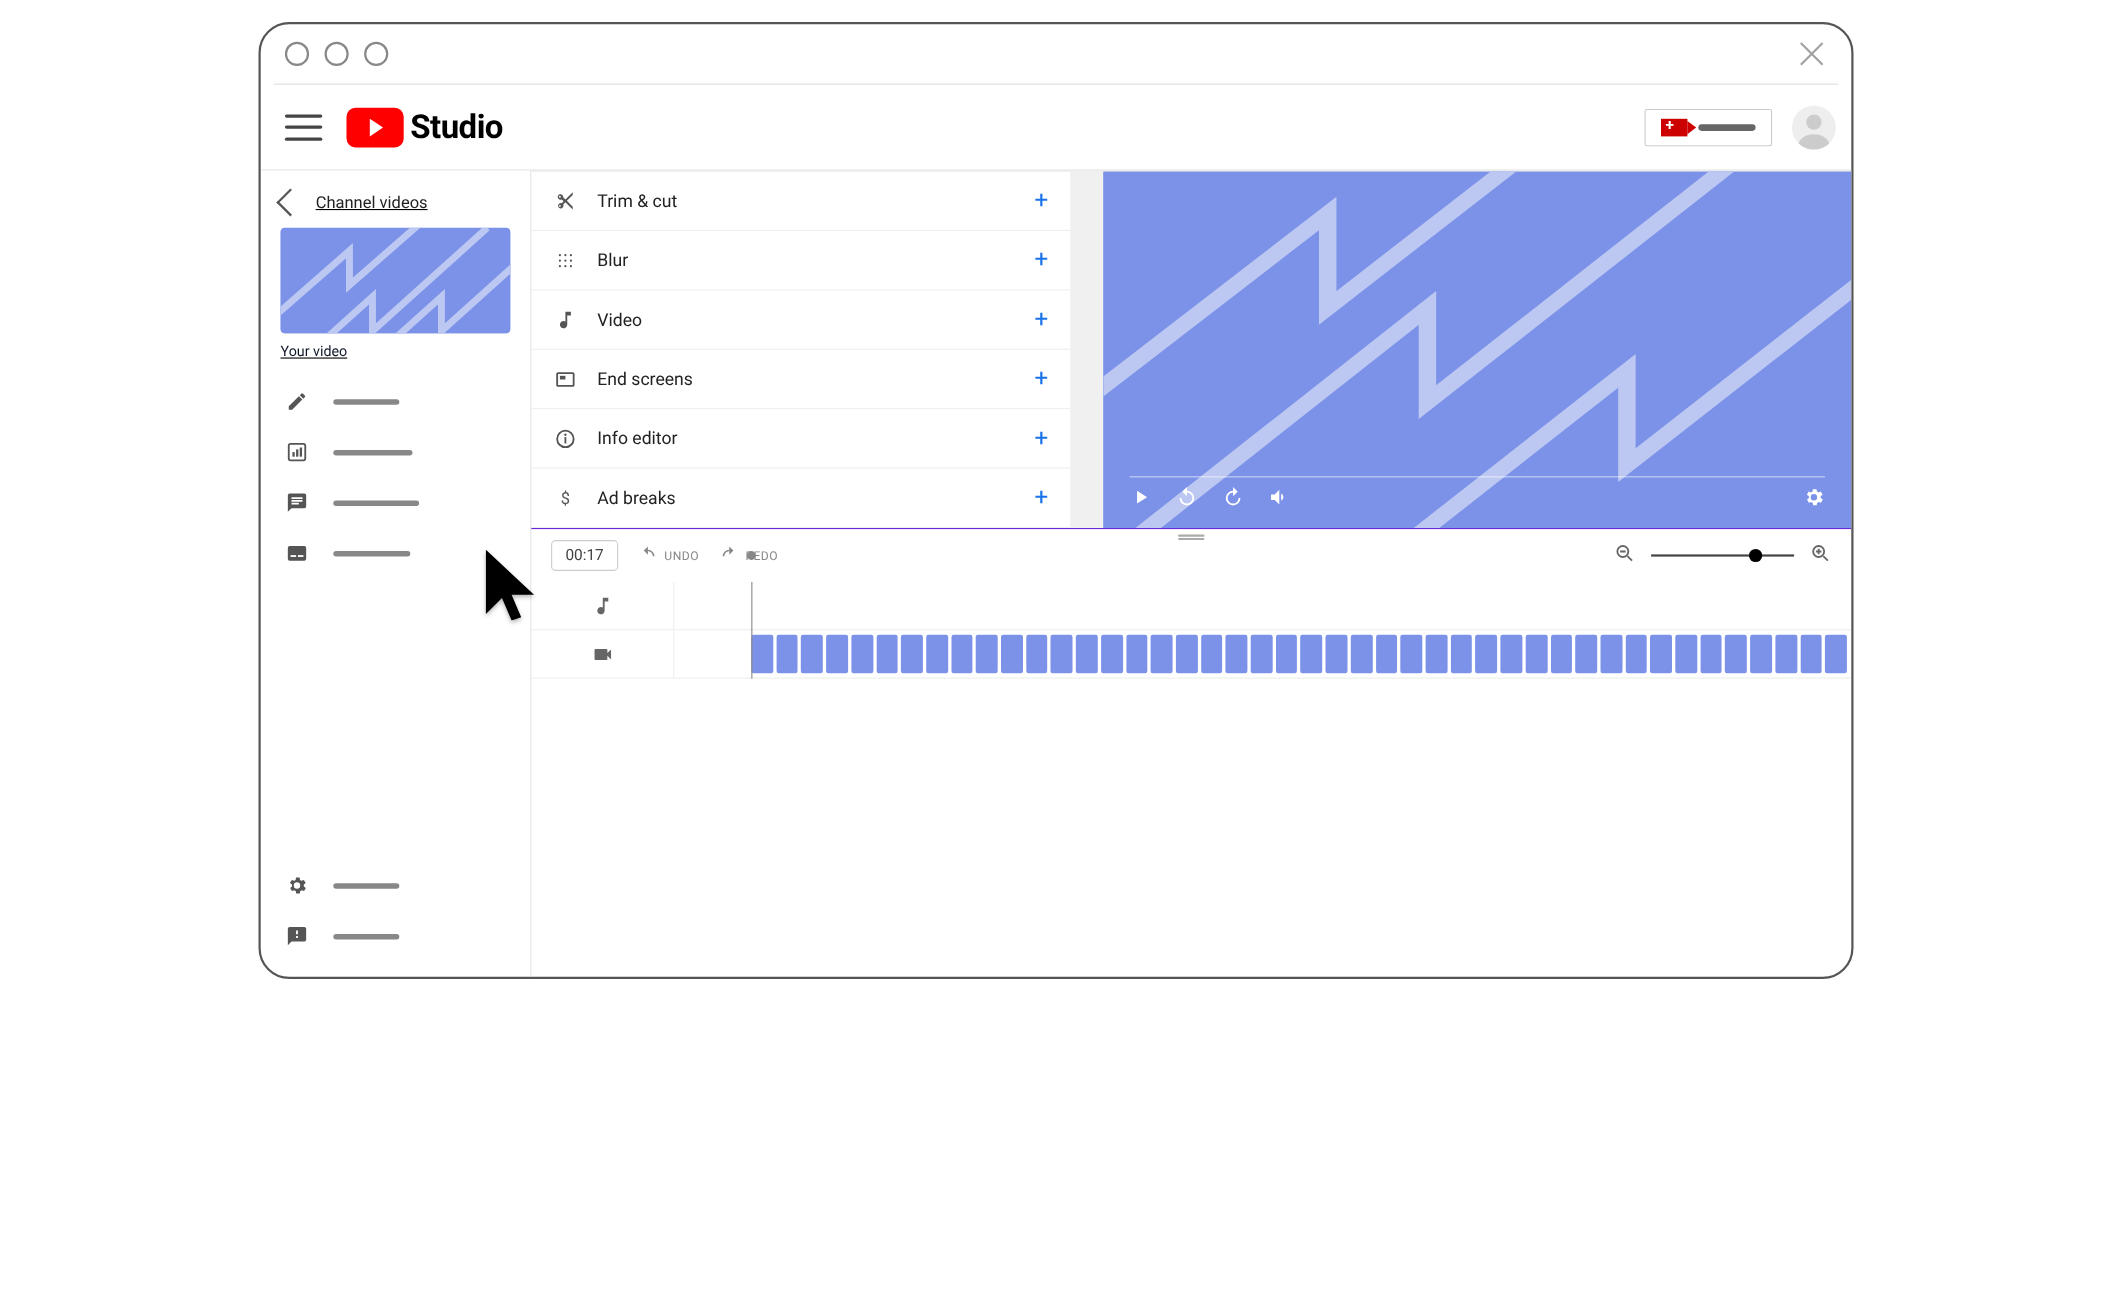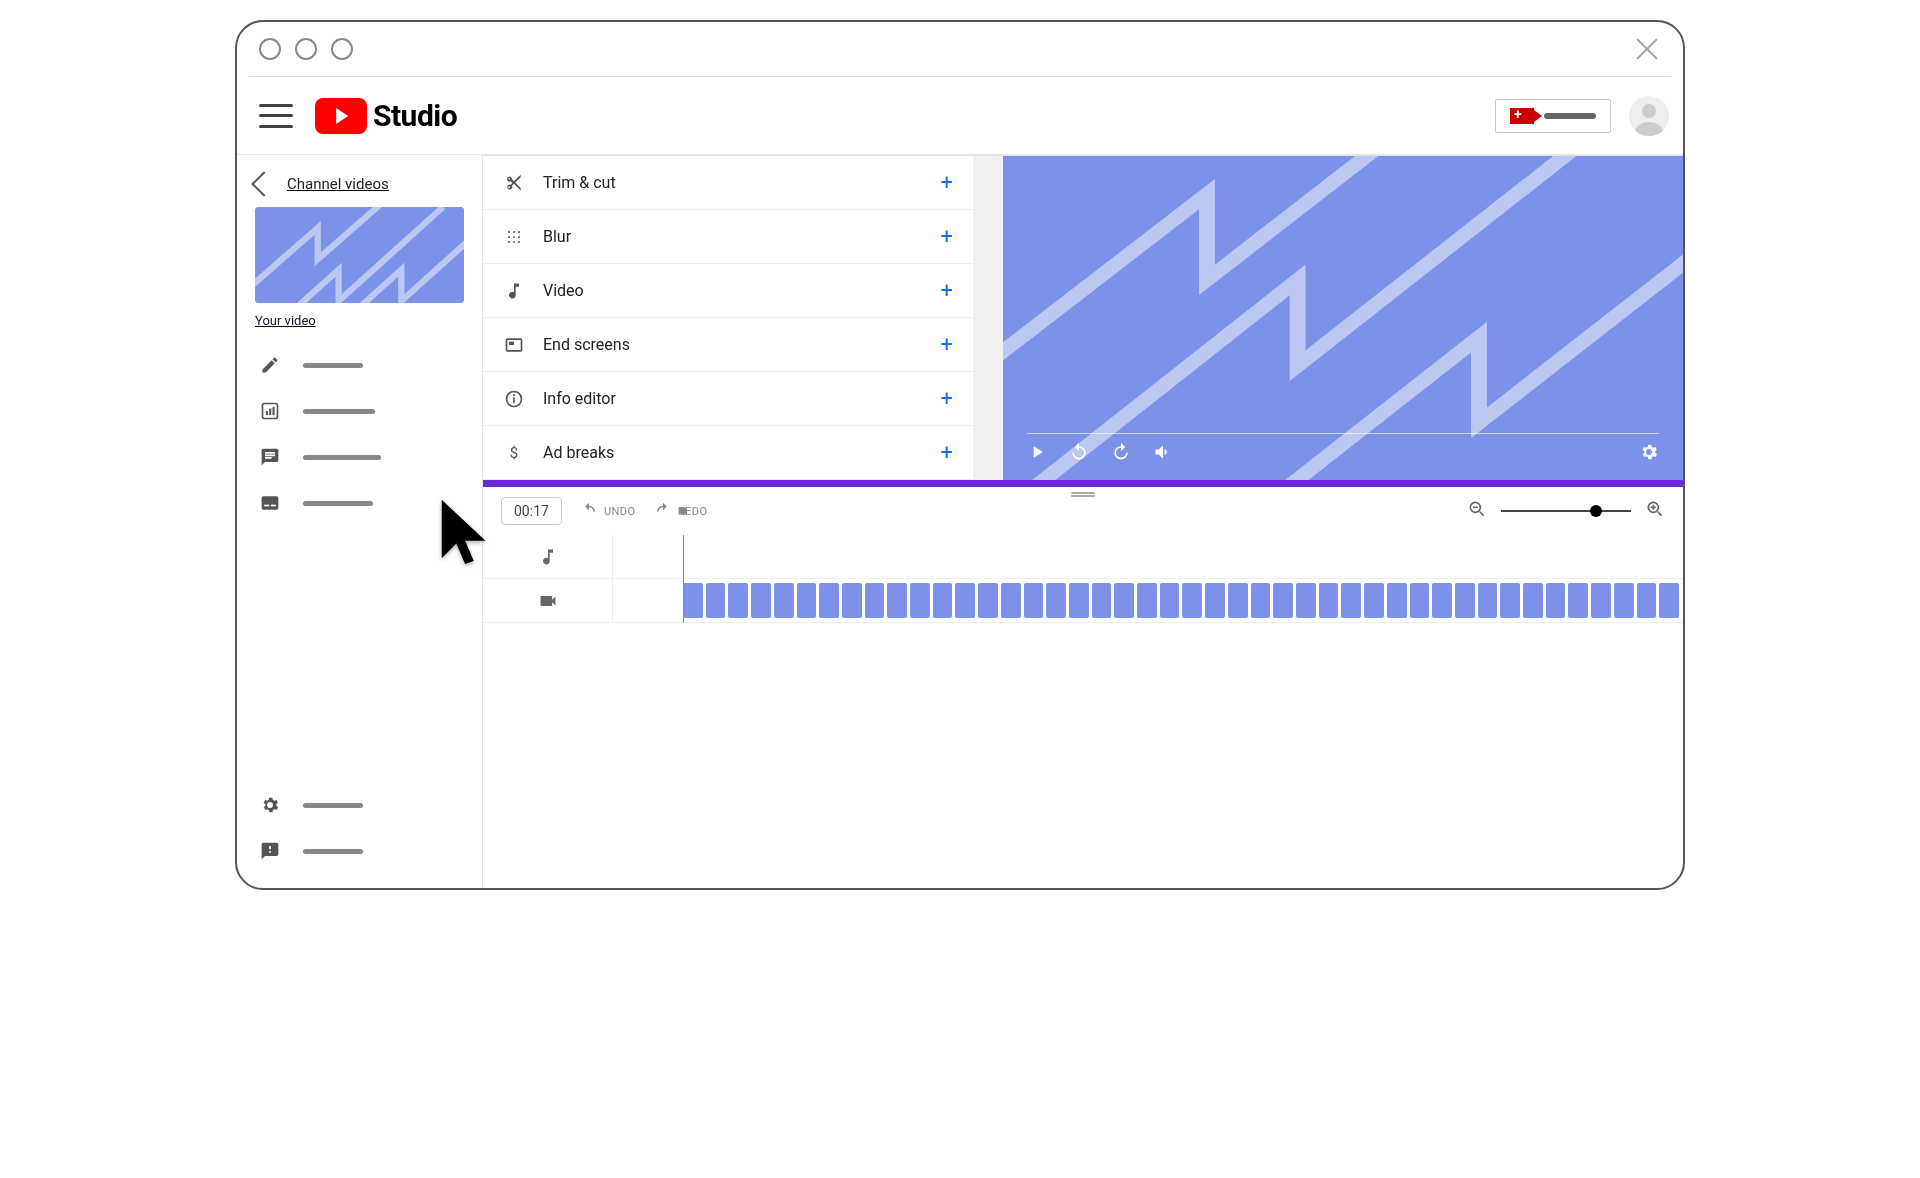--- a/index.html
+++ b/index.html
@@ -53,21 +53,21 @@
   .tool-item{display:flex;align-items:center;gap:18px;padding:14px 20px;border-bottom:1px solid #eee;}
   .tool-icon{width:22px;color:#555;display:flex;justify-content:center;}
   .tool-label{font-size:16px;color:#222;flex:1;}
   .plus{color:#1a73e8;font-size:22px;font-weight:400;}
   .preview-wrap{flex:1;background:#f0f0f0;padding:0 0 0 30px;display:flex;}
   .preview{flex:1;background:#7b92e8;position:relative;overflow:hidden;}
   .preview svg.pattern{position:absolute;inset:0;width:100%;height:100%;}
   .player-ctrls{position:absolute;left:24px;right:24px;bottom:14px;display:flex;align-items:center;gap:22px;color:#fff;}
   .scrub{position:absolute;left:24px;right:24px;bottom:46px;height:1px;background:rgba(255,255,255,.6);}
 
-  .timeline-area{border-top:7px solid #6d28d9;}
+  .timeline-area{border-top:1px solid #6d28d9;}
   .tl-toolbar{display:flex;align-items:center;gap:18px;padding:10px 18px;position:relative;}
   .timebox{border:1px solid #ccc;border-radius:4px;padding:5px 12px;font-size:14px;color:#444;}
   .ur-btn{display:flex;align-items:center;gap:6px;color:#888;font-size:11px;letter-spacing:.5px;}
   .drag-handle{position:absolute;left:50%;top:4px;transform:translateX(-50%);width:24px;height:8px;}
   .drag-handle::before,.drag-handle::after{content:"";display:block;height:2px;background:#aaa;border-radius:1px;margin:1px 0;}
   .zoom{margin-left:auto;display:flex;align-items:center;gap:14px;color:#666;}
   .zoom-track{width:130px;height:2px;background:#444;position:relative;}
   .zoom-thumb{position:absolute;top:-5px;width:12px;height:12px;background:#000;border-radius:50%;}
   .tl-ruler{display:flex;border-top:1px solid #eee;border-bottom:1px solid #eee;font-size:13px;color:#555;position:relative;height:28px;}
   .rlabel{position:absolute;top:5px;}

